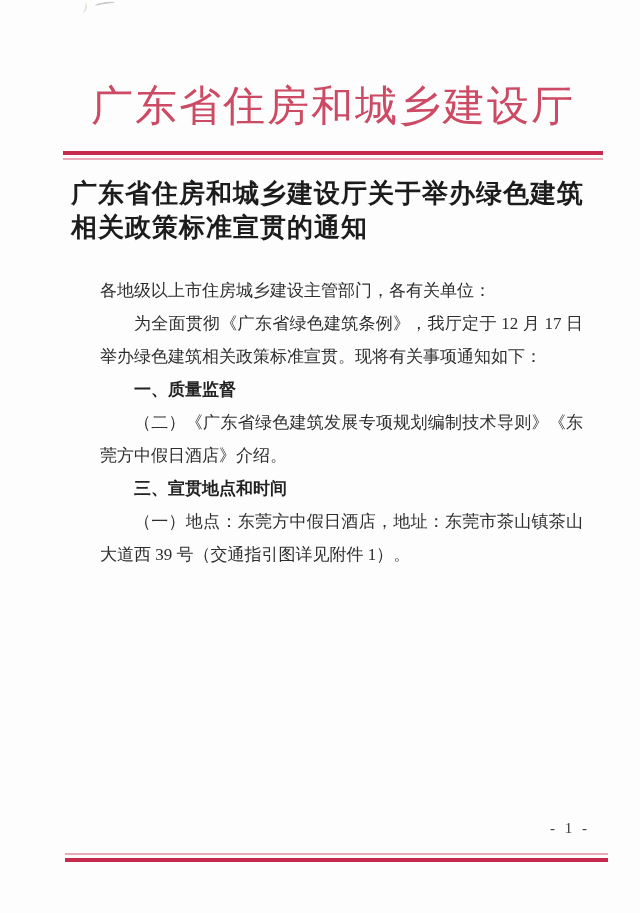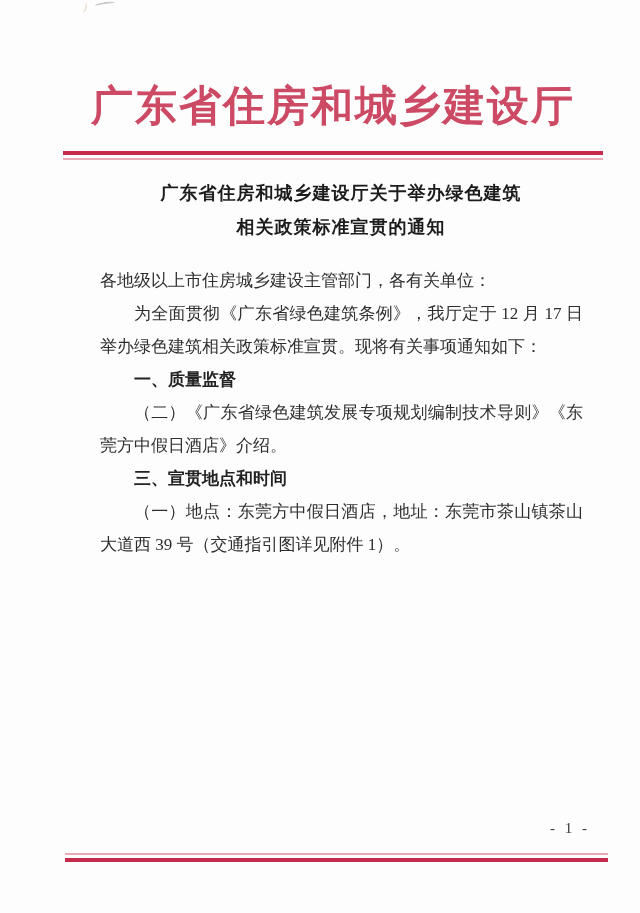--- a/index.html
+++ b/index.html
@@ -30,42 +30,41 @@
     position:absolute;left:95px;top:2px;width:20px;height:5px;
     border-top:2px solid #9a958f;border-radius:50%;
     opacity:.5;transform:rotate(-8deg);
   }
   .content{
     position:absolute;left:63px;top:0;width:540px;
   }
   .letterhead{
     margin-top:78px;
     font-size:42px;line-height:56px;
-    font-weight:bold;
+    font-weight:normal;
     letter-spacing:2px;
     text-align:center;
     color:var(--letterhead-red,#cc4a64);
     white-space:nowrap;
   }
   .rule-top{margin-top:17px;}
   .rule-top .thick{height:4px;background:var(--rule-red,#c62b4d);}
   .rule-top .gap{height:3px;}
   .rule-top .thin{height:2px;background:var(--rule-pink,#e9a9b6);}
   .doc-title{
     margin-top:16px;
     font-family:"Liberation Sans","DejaVu Sans",sans-serif;
-    font-size:18px;line-height:34px;
+    font-size:26px;line-height:34px;
     font-weight:bold;
     color:var(--title-ink,#1c1c1c);
-    text-align:center;
     letter-spacing:1px;
     transform:translateX(8px);
   }
   .body-block{
-    margin-top:20px;
+    margin-top:30px;
     padding-left:37px;
     width:520px;
   }
   .body-block p{
     width:483px;
     font-size:17px;
     line-height:33px;
     text-align:justify;
     text-justify:inter-ideograph;
     color:var(--ink,#2e2e2e);

